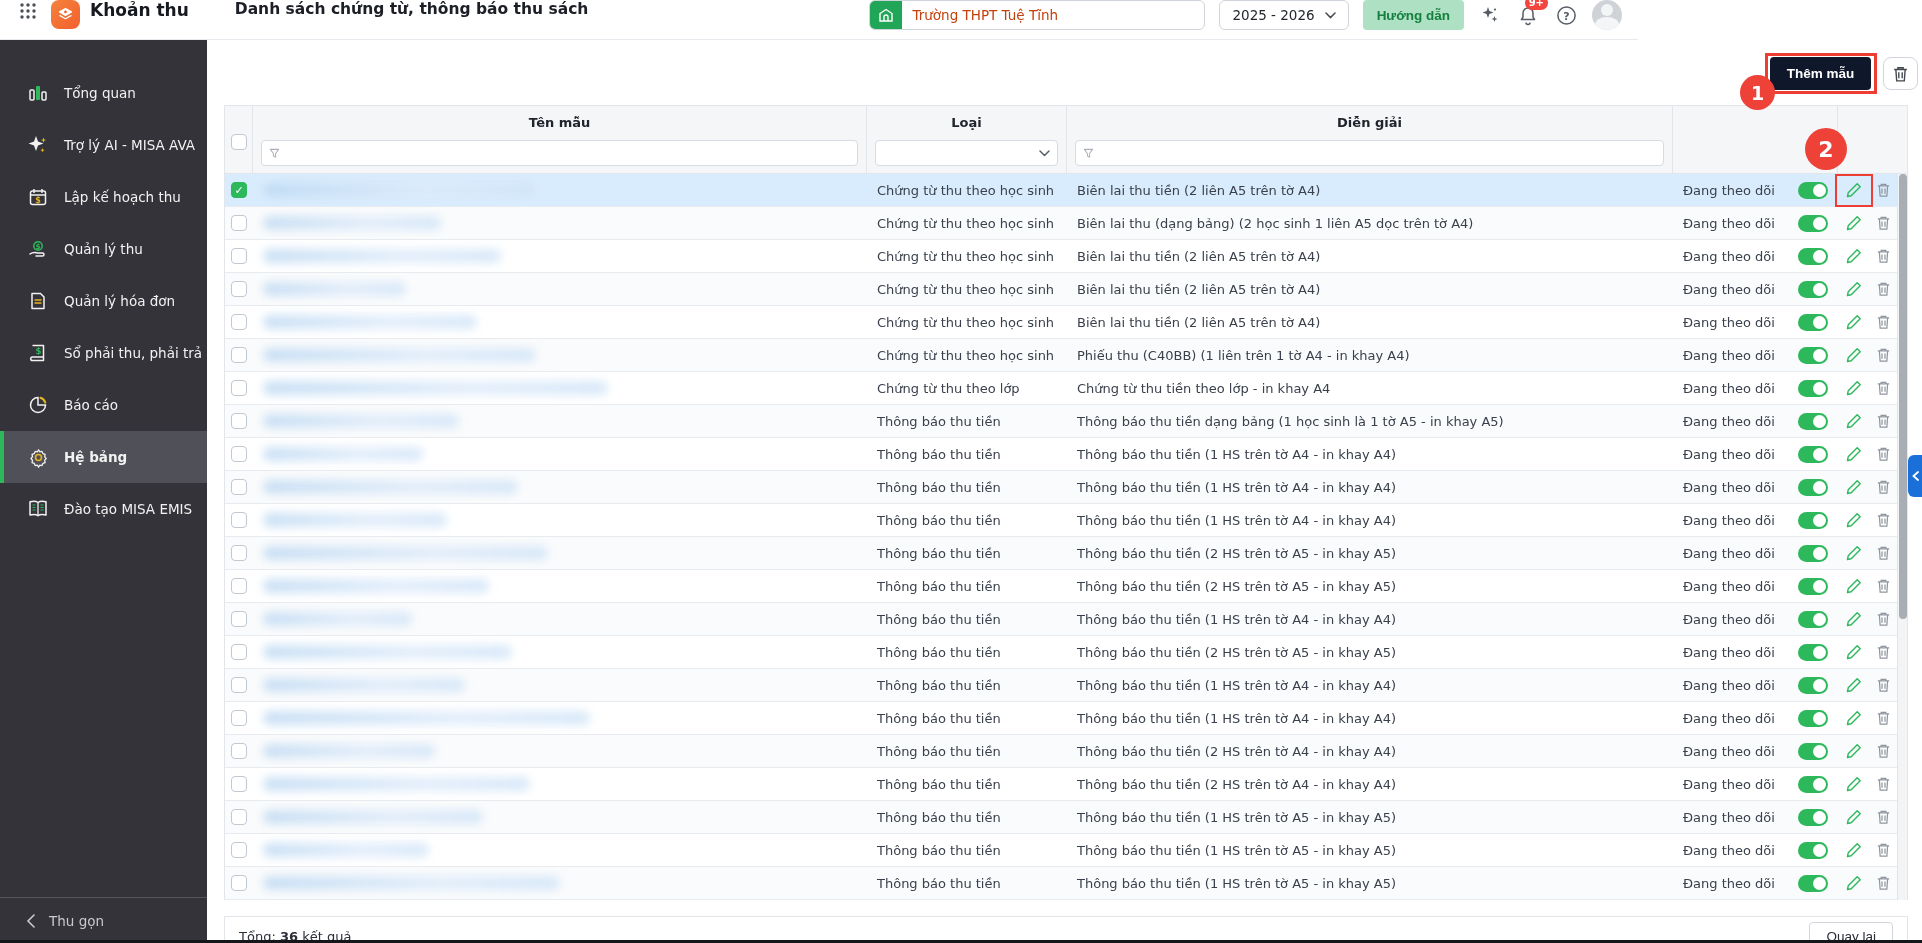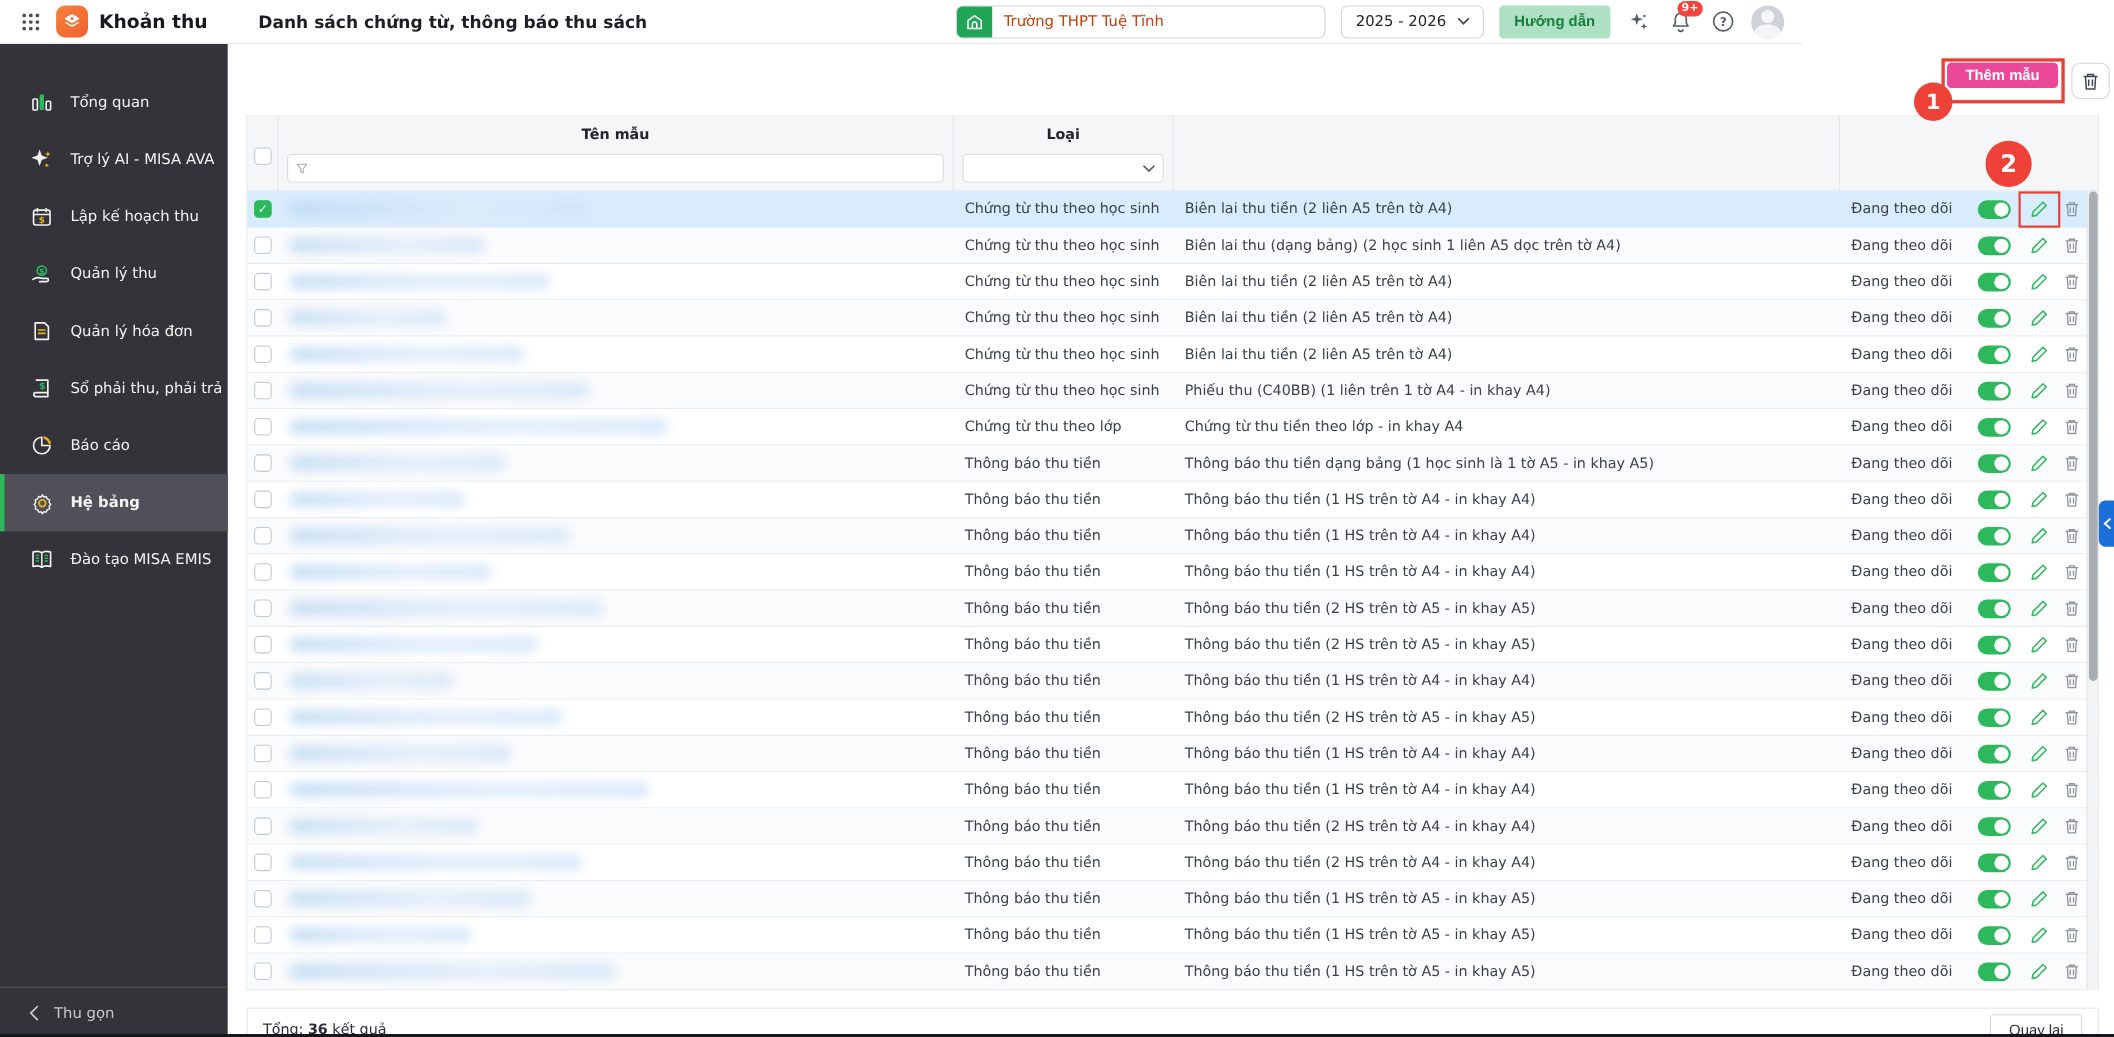--- a/index.html
+++ b/index.html
@@ -1,21 +1,21 @@
 <!DOCTYPE html>
 <html><head>
 <meta charset="utf-8">
 <style>
   * { margin:0; padding:0; box-sizing:border-box; }
   html,body { width:1922px; height:943px; overflow:hidden;
     font-family:"DejaVu Sans","Liberation Sans",sans-serif; background:#fff; }
 
   
   .topbar { position:absolute; left:0; top:0; width:1638px; height:40px; background:#fff;
-    border-bottom:1px solid #e7e9ee; display:flex; align-items:center; z-index:30; }
+    border-bottom:1px solid #e7e9ee; display:flex; align-items:flex-start; z-index:30; }
   .grid-btn { width:22px; height:22px; margin-left:17px; display:flex; align-items:center; justify-content:center; cursor:pointer; }
   .applogo { width:29px; height:29px; margin-left:12px; border-radius:8px;
     background:linear-gradient(135deg,#f5823c,#f2602e); display:flex; align-items:center; justify-content:center; }
   .appname { margin-left:10px; font-size:17px; font-weight:bold; color:#16191f; }
   .pagetitle { margin-left:46px; font-size:15.5px; font-weight:600; color:#1c1f26; }
   .tb-right { margin-left:auto; display:flex; align-items:center; gap:14px; padding-right:16px; }
   .school-box { display:flex; align-items:center; width:336px; height:30px; border:1px solid #cfd4db;
     border-radius:6px; overflow:hidden; background:#fff; }
   .school-ic { width:32px; height:30px; background:#21a556; display:flex; align-items:center; justify-content:center; }
   .school-name { padding:0 10px; font-size:13.5px; color:#c2410c; }
@@ -36,21 +36,21 @@
   .menu { padding-top:27px; flex:1; }
   .mitem { height:52px; display:flex; align-items:center; gap:14px; padding-left:22px; cursor:pointer;
     color:#f2f2f2; font-size:13.5px; border-left:4px solid transparent; }
   .mitem .mico { width:24px; display:flex; justify-content:center; }
   .mitem.active { background:#505058; border-left-color:#2eb85c; font-weight:bold; }
   .side-foot { border-top:1px solid #55555c; margin:0 0 0 0; height:46px; display:flex; align-items:center;
     gap:14px; padding-left:26px; color:#c9c9ce; font-size:13.5px; cursor:pointer; }
 
   
   .main { position:absolute; left:207px; top:40px; width:1715px; height:903px; background:#fff; }
-  .add-btn { position:absolute; left:1563px; top:17px; width:101px; height:23px; background:#ec4899; color:#fff;
+  .add-btn { position:absolute; left:1563px; top:17px; width:101px; height:33px; background:#0f172a; color:#fff;
     font-weight:bold; font-size:13.5px; border:none; border-radius:4px; cursor:pointer; }
   .trash-btn { position:absolute; left:1676px; top:17px; width:35px; height:33px; background:#fff;
     border:1px solid #d2d6dc; border-radius:8px; cursor:pointer; display:flex; align-items:center; justify-content:center; }
 
   
   .tbl { position:absolute; left:17px; top:65px; width:1684px; border:1px solid #e2e5ea; border-bottom:none; }
   .hdr { display:grid; grid-template-columns:28px 614px 200px 606px 165px 61px 10px; background:#f5f6f8;
     border-bottom:1px solid #e2e5ea; height:68px; }
   .hcell { border-right:1px solid #e2e5ea; position:relative; }
   .hcell:last-child { border-right:none; }
@@ -306,20 +306,31 @@
         <div class="htitle">Loại</div>
         <div class="hfilter">
           <div class="f-input">
             <span class="sp"></span>
             <svg width="11" height="7" viewBox="0 0 11 7">
               <path d="M1 1l4.5 4.5L10 1" fill="none" stroke="#5a6069" stroke-width="1.5" stroke-linecap="round"></path>
             </svg>
           </div>
         </div>
       </div>
+      <div class="hcell">
+        <div class="htitle">Diễn giải</div>
+        <div class="hfilter">
+          <div class="f-input">
+            <svg width="11" height="11" viewBox="0 0 12 12">
+              <path d="M1.5 1.5h9L7.2 6v4l-2.4-1.2V6z" fill="none" stroke="#aab0ba" stroke-width="1.1" stroke-linejoin="round"></path>
+            </svg>
+              <span class="sp"></span>
+          </div>
+        </div>
+      </div>
       <div class="hcell"></div>
       <div class="hcell" style="background:#f5f6f8;"></div>
     </div>
     <div class="rows">
         <div class="trow sel">
           <div class="tcell c-chk">
             <div class="cbx on">✓</div>
           </div>
           <div class="tcell c-name">
             <div class="blob" style="width:46%"></div>

